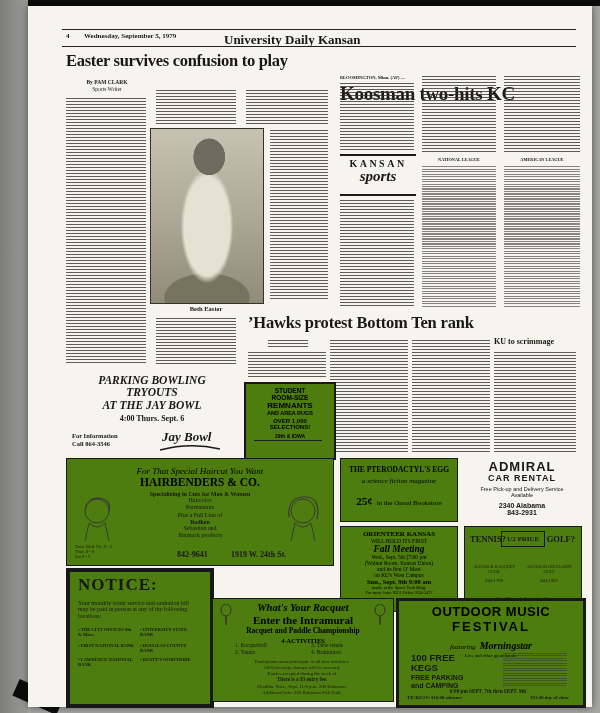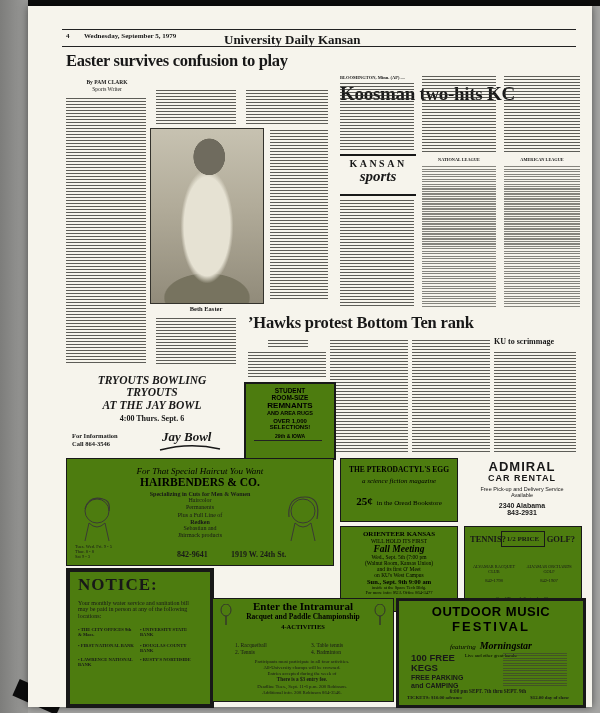--- a/index.html
+++ b/index.html
@@ -80,21 +80,21 @@
 
     <div class="t b" style="left:220px;top:308px;width:332px;font-size:16.5px;letter-spacing:-0.2px;">’Hawks protest Bottom Ten rank</div>
     <div class="faux" style="left:240px;top:334px;width:40px;height:7px;"></div>
     <div class="faux" style="left:220px;top:346px;width:78px;height:26px;"></div>
     <div class="faux" style="left:302px;top:334px;width:78px;height:112px;"></div>
     <div class="faux" style="left:384px;top:334px;width:78px;height:112px;"></div>
     <div class="t b" style="left:466px;top:332px;width:84px;font-size:8px;">KU to scrimmage</div>
     <div class="faux" style="left:466px;top:346px;width:82px;height:100px;"></div>
 
     <div class="t" style="left:38px;top:364px;width:172px;height:86px;">
-      <div class="b i c" style="font-size:11.5px;margin-top:4px;">TRYOUTS BOWLING</div>
+      <div class="b i c" style="font-size:11.5px;margin-top:4px;">PARKING BOWLING</div>
       <div class="b i c" style="font-size:11.5px;">TRYOUTS</div>
       <div class="b i c" style="font-size:11.5px;">AT THE JAY BOWL</div>
       <div class="b c" style="font-size:8px;margin-top:4px;">4:00 Thurs. Sept. 6</div>
       <div class="t b" style="left:6px;top:62px;font-size:6.5px;">For Information</div>
       <div class="t b" style="left:6px;top:70px;font-size:6.5px;">Call 864-3546</div>
       <div class="t b i" style="left:96px;top:60px;font-size:13px;">Jay Bowl</div>
       <svg width="64" height="10" style="position:absolute;left:92px;top:74px;">
         <path d="M2 6 Q32 -2 62 5" stroke="#181818" stroke-width="1.4" fill="none"></path>
       </svg>
     </div>
@@ -196,20 +196,21 @@
 
     <div class="box" style="left:184px;top:592px;width:180px;height:102px;border-width:1.5px;">
       <svg width="14" height="22" style="position:absolute;left:6px;top:5px;">
         <ellipse cx="7" cy="6" rx="5" ry="6" stroke="#33332d" stroke-width="1" fill="none"></ellipse>
         <line x1="7" y1="12" x2="7" y2="21" stroke="#33332d" stroke-width="1.4"></line>
       </svg>
       <svg width="14" height="22" style="position:absolute;right:6px;top:5px;">
         <ellipse cx="7" cy="6" rx="5" ry="6" stroke="#33332d" stroke-width="1" fill="none"></ellipse>
         <line x1="7" y1="12" x2="7" y2="21" stroke="#33332d" stroke-width="1.4"></line>
       </svg>
+      <div class="b i c" style="font-size:10.5px;margin-top:3px;">What's Your Racquet</div>
       <div class="b c" style="font-size:11px;margin-top:1px;">Enter the Intramural</div>
       <div class="b c" style="font-size:7.5px;">Racquet and Paddle Championship</div>
       <div class="b c" style="font-size:6.5px;margin-top:2px;">4-ACTIVITIES</div>
       <div class="t" style="left:22px;top:44px;font-size:5.5px;">1. Racquetball</div>
       <div class="t" style="left:22px;top:51px;font-size:5.5px;">2. Tennis</div>
       <div class="t" style="left:98px;top:44px;font-size:5.5px;">3. Table tennis</div>
       <div class="t" style="left:98px;top:51px;font-size:5.5px;">4. Badminton</div>
       <div class="t c" style="left:4px;top:60px;width:170px;font-size:4.8px;">Participants must participate in all four activities.</div>
       <div class="t c" style="left:4px;top:66px;width:170px;font-size:4.8px;">All-University champs will be crowned.</div>
       <div class="t c" style="left:4px;top:72px;width:170px;font-size:4.8px;">Entries accepted during the week of</div>

